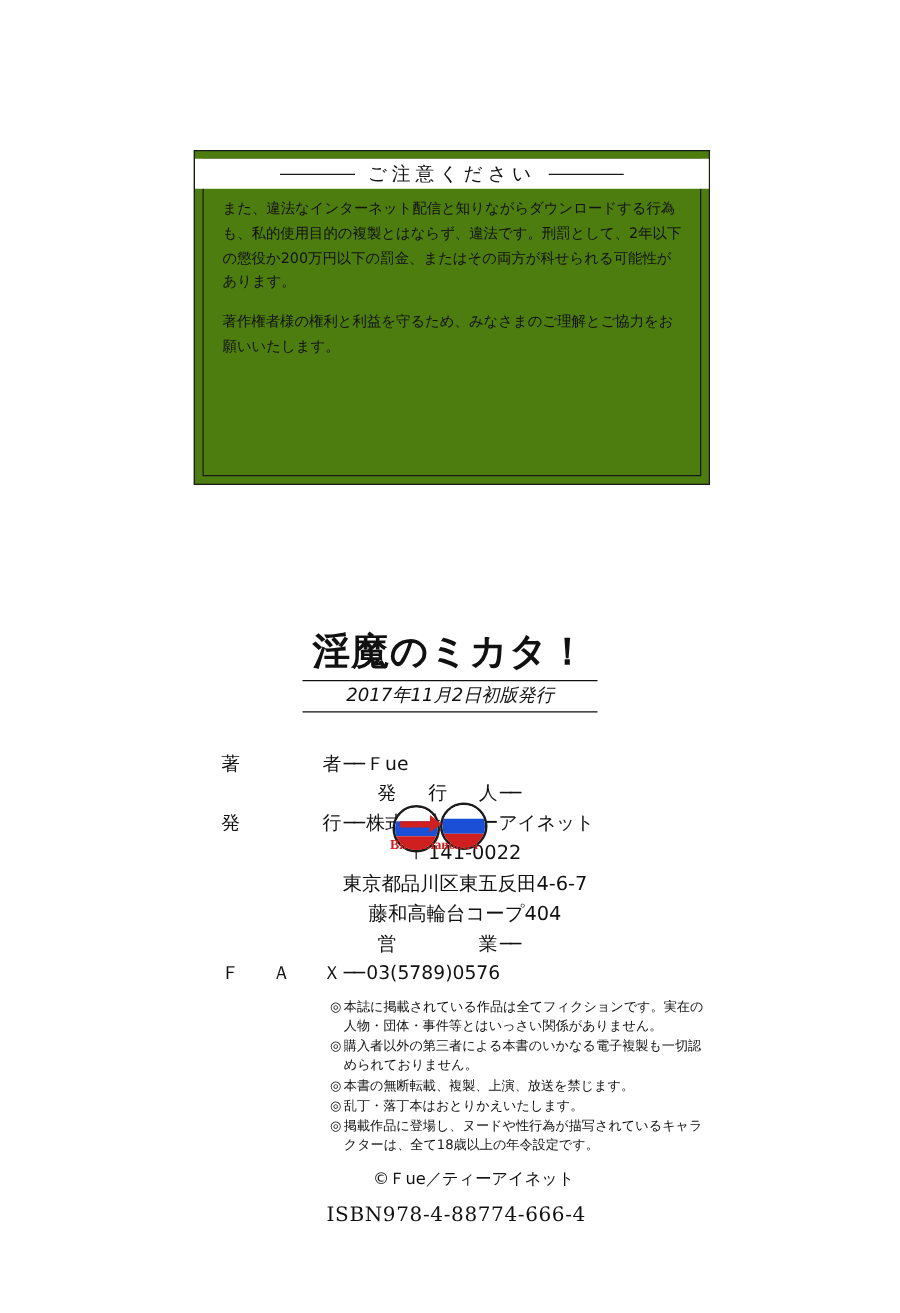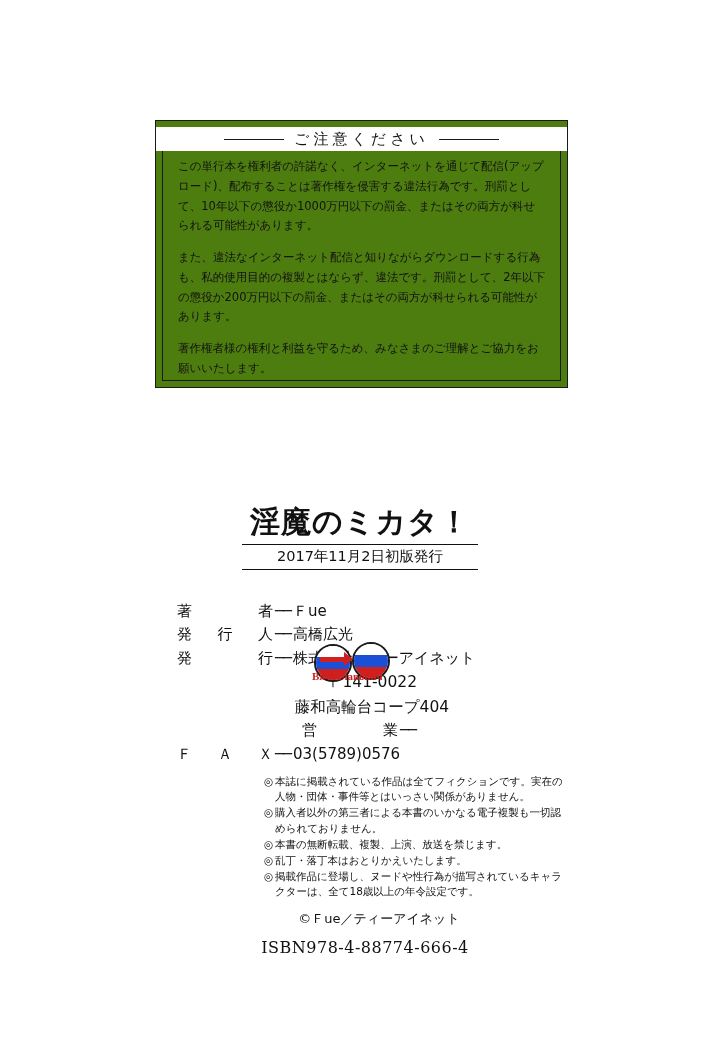--- a/index.html
+++ b/index.html
@@ -96,20 +96,21 @@
     width: 236px;
     margin: 6px auto 0 auto;
     border-top: 1px solid #111;
     border-bottom: 1px solid #111;
     padding: 2px 0 3px 0;
   }
   .pubdate {
     font-size: 14.5px;
     font-family: "DejaVu Sans", sans-serif;
     letter-spacing: 0px;
+    font-style: italic;
   }
 
   
   .credits {
     margin: 30px 0 0 0;
     display: block;
   }
   .credit-row {
     display: flex;
     justify-content: center;
@@ -241,21 +242,20 @@
 <div class="notice-box">
   <div class="notice-inner"></div>
 
   <div class="notice-title-wrap">
     <span class="title-rule-left"></span>
     <span class="notice-title">ご注意ください</span>
     <span class="title-rule-right"></span>
   </div>
 
   <div class="notice-body">
-    <p>この単行本を権利者の許諾なく、インターネットを通じて配信(アップロード)、配布することは著作権を侵害する違法行為です。刑罰として、10年以下の懲役か1000万円以下の罰金、またはその両方が科せられる可能性があります。</p>
     <p>また、違法なインターネット配信と知りながらダウンロードする行為も、私的使用目的の複製とはならず、違法です。刑罰として、2年以下の懲役か200万円以下の罰金、またはその両方が科せられる可能性があります。</p>
     <p>著作権者様の権利と利益を守るため、みなさまのご理解とご協力をお願いいたします。</p>
   </div>
 </div>
 
 <div class="colophon">
 
   <div class="book-title">淫魔のミカタ！</div>
 
   <div class="pubdate-wrap">
@@ -266,30 +266,30 @@
 
     <div class="credit-row">
       <span class="credit-label">著　者</span>
       <span class="credit-dash">──</span>
       <span class="credit-value">Ｆue</span>
     </div>
 
     <div class="credit-row">
       <span class="credit-label">発行人</span>
       <span class="credit-dash">──</span>
-      <span class="credit-value">高橋広光</span>
     </div>
 
     <div class="credit-row">
       <span class="credit-label">発　行</span>
       <span class="credit-dash">──</span>
       <span class="credit-value">株式会社ティーアイネット</span>
     </div>
 
     <div class="addr-line">〒141-0022</div>
+    <div class="addr-line">東京都品川区東五反田4-6-7</div>
     <div class="addr-line">藤和高輪台コープ404</div>
 
     <div class="credit-row">
       <span class="credit-label">営　業</span>
       <span class="credit-dash">──</span>
     </div>
 
     <div class="credit-row">
       <span class="credit-label">ＦＡＸ</span>
       <span class="credit-dash">──</span>

